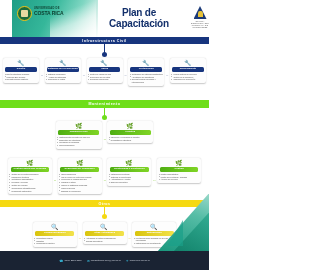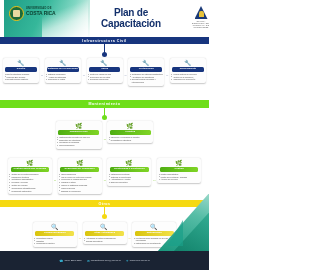--- a/index.html
+++ b/index.html
@@ -4,21 +4,21 @@
 <style>
   html,body{margin:0;padding:0;}
   body{
     width:209px;height:270px;overflow:hidden;
     font-family:"Liberation Sans", sans-serif;
     background:#ffffff;position:relative;
   }
   #poster{position:absolute;inset:0;background:#fff;overflow:hidden;}
 
   
-  .header{position:absolute;left:4px;top:0;width:209px;height:37px;background:#ffffff;overflow:hidden;padding-left:9px;}
+  .header{position:absolute;left:12px;top:0;width:209px;height:37px;background:#ffffff;overflow:hidden;}
   .hdr-teal{position:absolute;left:0;top:0;width:86px;height:37px;
     background:linear-gradient(115deg,#1f9d86 0%,#35b79a 42%,#7fd6c2 70%,#cfeee6 88%,#ffffff 100%);}
   .hdr-teal2{position:absolute;left:38px;top:0;width:46px;height:37px;
     background:linear-gradient(160deg,rgba(255,255,255,.0) 30%,rgba(255,255,255,.55) 60%,rgba(255,255,255,.9) 100%);}
   .ucr-logo{position:absolute;left:5px;top:6px;width:15px;height:15px;border-radius:50%;
     background:#1c6b3a;border:1.2px solid #f0c419;box-sizing:border-box;}
   .ucr-logo:after{content:"";position:absolute;left:3px;top:3px;width:7px;height:7px;
     background:#e8d9a0;border-radius:1px;}
   .ucr-word{position:absolute;left:22px;top:8px;width:40px;color:#0b3d2e;line-height:1.05;}
   .ucr-word .l1{font-size:2.6px;letter-spacing:.25px;font-weight:bold;}

